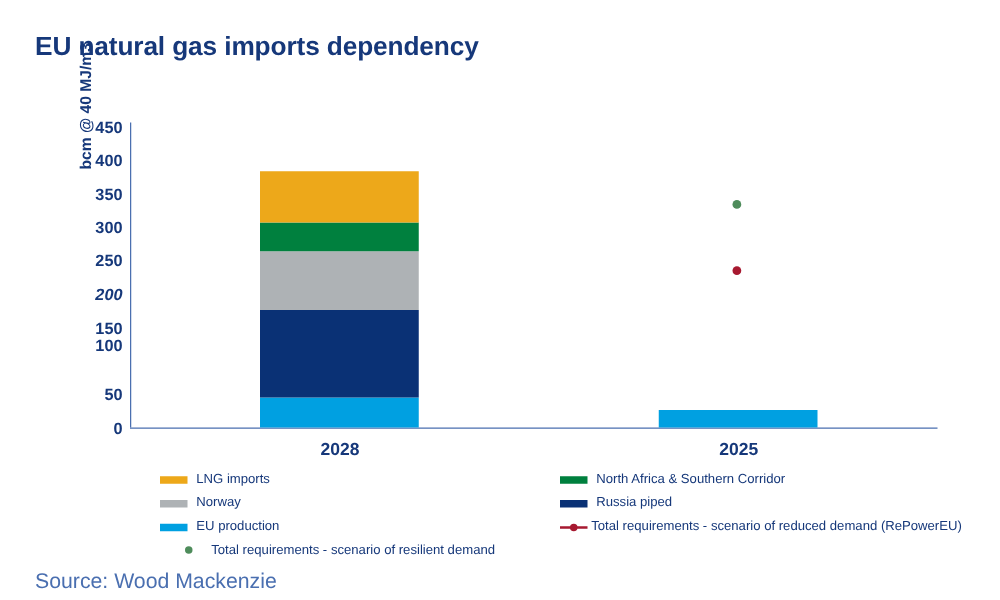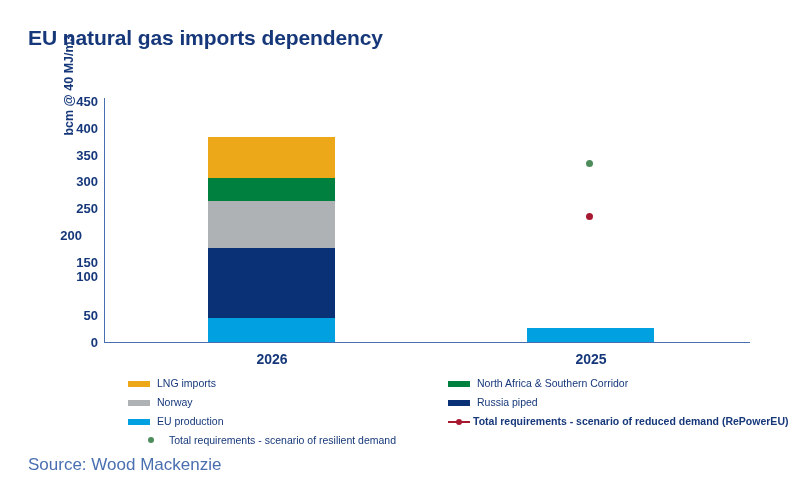--- a/index.html
+++ b/index.html
@@ -183,21 +183,21 @@
   <div class="axis-y-line"></div>
   <div class="axis-x-line"></div>
 
   <div class="y-axis-title">bcm @ 40 MJ/m3</div>
 
   <div class="y-tick-label" style="left:52px; top:95px;">450</div>
   <div class="y-tick-label" style="left:52px; top:122px;">400</div>
   <div class="y-tick-label" style="left:52px; top:149px;">350</div>
   <div class="y-tick-label" style="left:52px; top:175px;">300</div>
   <div class="y-tick-label" style="left:52px; top:202px;">250</div>
-  <div class="y-tick-label" style="left:36px; top:229px;">200</div>
+  <div class="y-tick-label" style="left:52px; top:229px;font-style:italic;">200</div>
   <div class="y-tick-label" style="left:52px; top:256px;">150</div>
   <div class="y-tick-label" style="left:52px; top:270px;">100</div>
   <div class="y-tick-label" style="left:52px; top:309px;">50</div>
   <div class="y-tick-label" style="left:52px; top:336px;">0</div>
 
   <div class="bar-segment" style="left:208px; top:318px; width:127px; height:24px; background:#00A0E1;"></div>
 
   <div class="bar-segment" style="left:208px; top:248px; width:127px; height:70px; background:#0A3175;"></div>
 
   <div class="bar-segment" style="left:208px; top:201px; width:127px; height:47px; background:#AEB2B5;"></div>
@@ -205,21 +205,21 @@
   <div class="bar-segment" style="left:208px; top:178px; width:127px; height:23px; background:#00803E;"></div>
 
   <div class="bar-segment" style="left:208px; top:137px; width:127px; height:41px; background:#EDA81A;"></div>
 
   <div class="bar-segment" style="left:527px; top:328px; width:127px; height:14px; background:#00A0E1;"></div>
 
   <div class="marker-dot" style="left:586px; top:160px; background:#4E8C5B;"></div>
 
   <div class="marker-dot" style="left:586px; top:213px; background:#A71930;"></div>
 
-  <div class="x-tick-label" style="left:202px;">2026</div>
+  <div class="x-tick-label" style="left:202px;">2028</div>
   <div class="x-tick-label" style="left:521px;">2025</div>
 
   <div class="legend">
 
     <div class="legend-item" style="left:128px; top:2px;">
       <span class="legend-swatch" style="background:#EDA81A;"></span>
       <span class="legend-label">LNG imports</span>
     </div>
 
     <div class="legend-item" style="left:448px; top:2px;">
@@ -235,21 +235,21 @@
     <div class="legend-item" style="left:448px; top:21px;">
       <span class="legend-swatch" style="background:#0A3175;"></span>
       <span class="legend-label">Russia piped</span>
     </div>
 
     <div class="legend-item" style="left:128px; top:40px;">
       <span class="legend-swatch" style="background:#00A0E1;"></span>
       <span class="legend-label">EU production</span>
     </div>
 
-    <div class="legend-item" style="left:448px; top:40px;font-weight:bold;">
+    <div class="legend-item" style="left:448px; top:40px;">
       <span class="legend-line-marker">
         <span class="lmline" style="background:#A71930;"></span>
         <span class="lmdot" style="background:#A71930;"></span>
       </span>
       <span class="legend-label">Total requirements - scenario of reduced demand (RePowerEU)</span>
     </div>
 
     <div class="legend-item" style="left:140px; top:59px;">
       <span class="legend-marker-only">
         <span class="dot" style="background:#4E8C5B;"></span>

